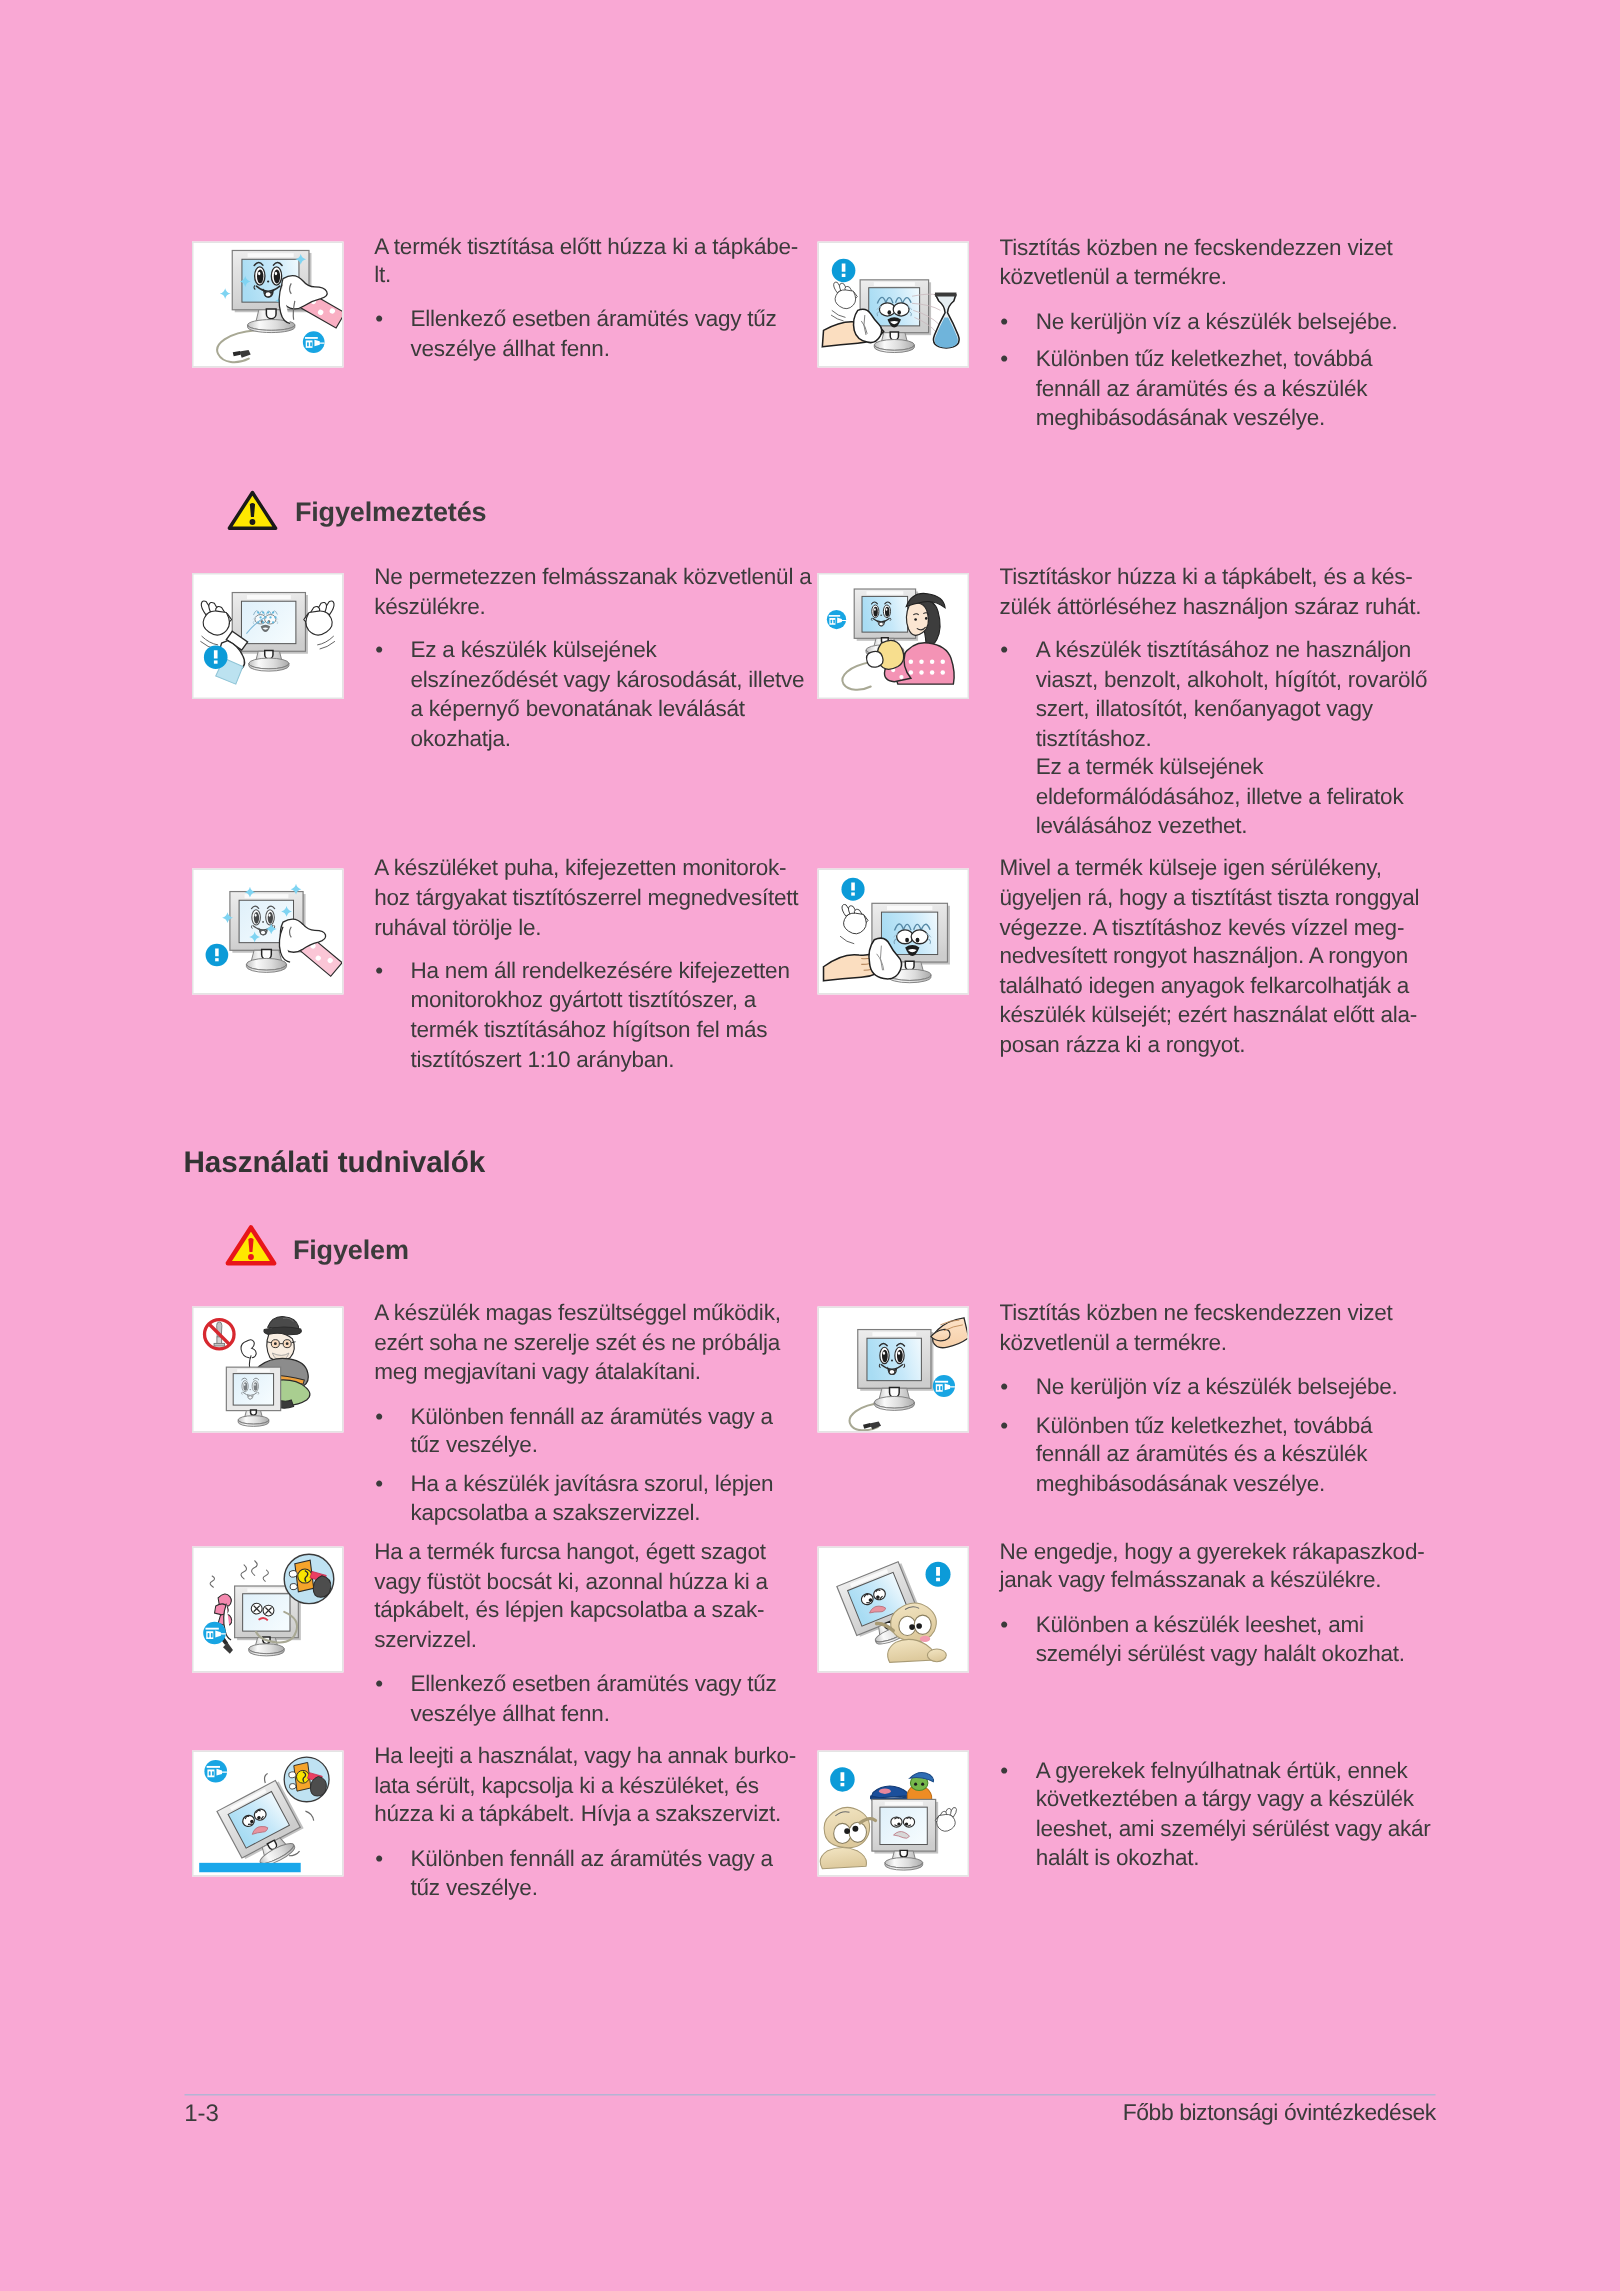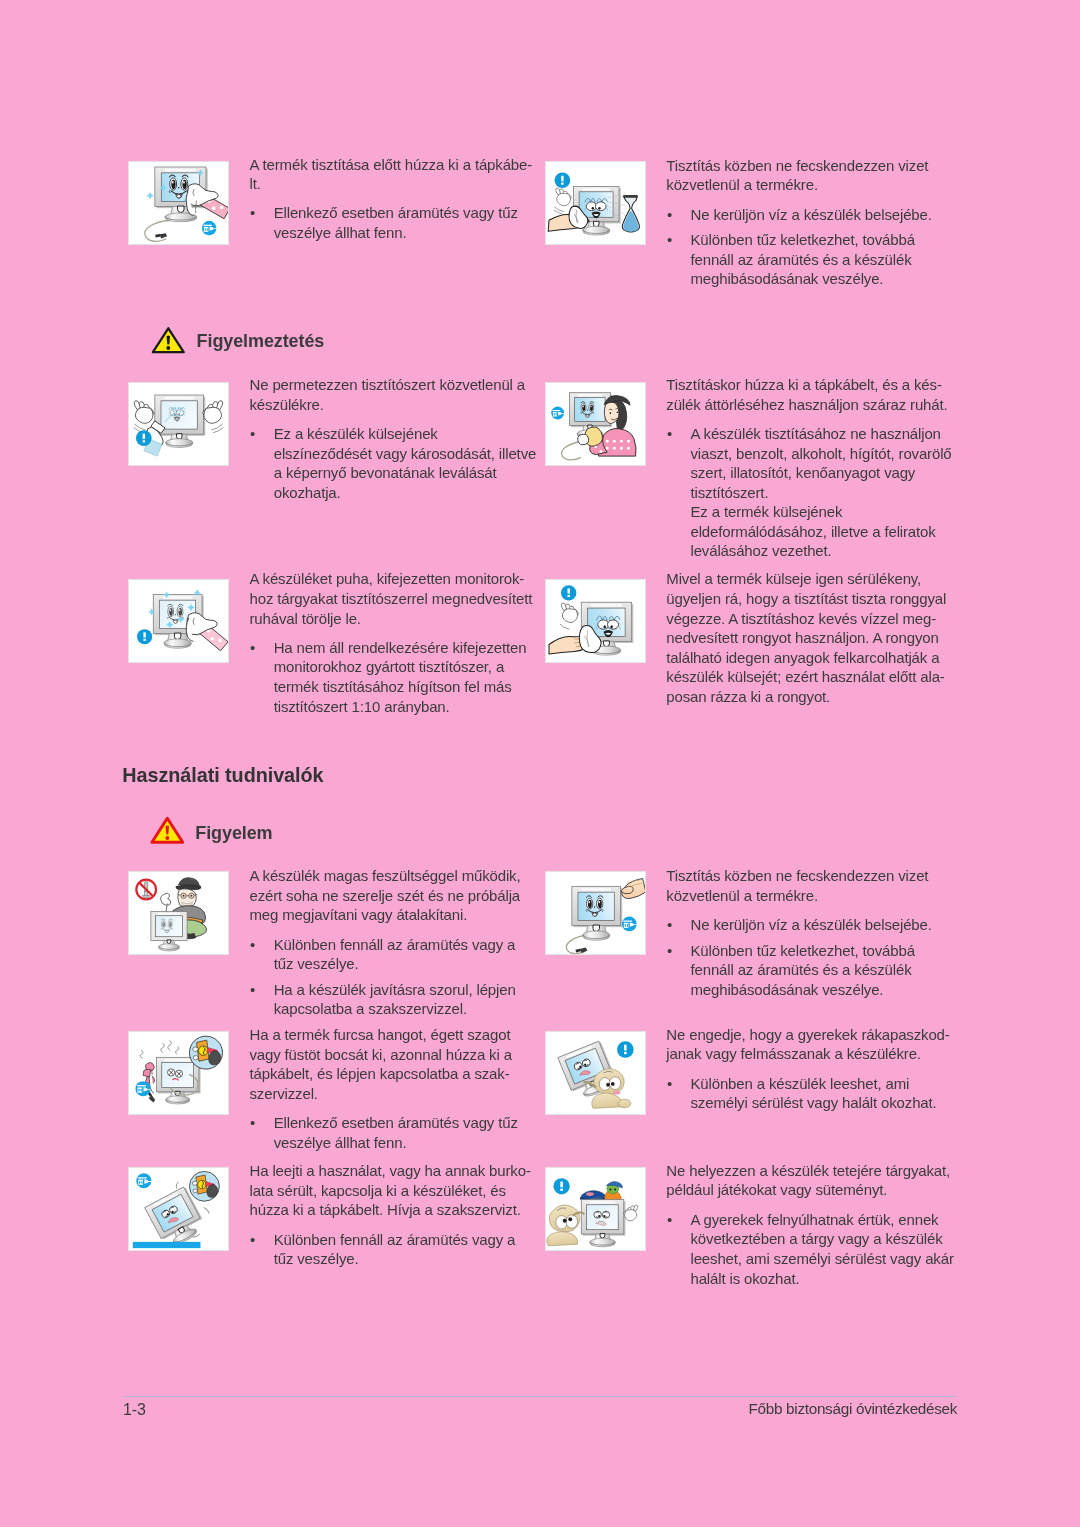--- a/index.html
+++ b/index.html
@@ -256,21 +256,21 @@
             <path d="M23 69 l16 7 l-6 15 l-17 -7 z" fill="#BCE2F0" stroke="#8fc4d6" stroke-width="0.9"></path>
             <g>
   <circle cx="16" cy="68" r="10.0" fill="#0C9BD8"></circle>
   <path d="M14.45 62.20 h3.10 v7.00 h-3.10 z" fill="#fff"></path>
   <rect x="14.45" y="70.80" width="3.10" height="2.80" fill="#fff"></rect>
 </g>
           </g>
         </svg>
   </div>
   <div class="txt" style="top:-7.2px;">
-    <p class="para"><span class="ln">Ne permetezzen tisztítószert közvetlenül a</span><br><span class="ln">készülékre.</span><br></p>
+    <p class="para"><span class="ln">Ne permetezzen felmásszanak közvetlenül a</span><br><span class="ln">készülékre.</span><br></p>
     <div class="blk first"><span class="bullet">•</span><span class="ln">Ez a készülék külsejének</span><br><span class="ln">elszíneződését vagy károsodását, illetve</span><br><span class="ln">a képernyő bevonatának leválását</span><br><span class="ln">okozhatja.</span><br></div>
   </div>
 </div>
 <div class="item" style="left:544.8px;top:382.3px;">
   <div class="thumb">
     <svg viewBox="0 0 120 100" preserveAspectRatio="none">
           <g transform="translate(60,50) scale(0.955) translate(-60,-50)">
             <path d="M42 72 C 22 76 14 84 18 91 C 22 97 33 97 41 93" fill="none" stroke="#a8a894" stroke-width="1.7" stroke-linecap="round"></path>
             <rect x="29.1" y="12.1" width="52.0" height="42.0" fill="#c2c2c2"></rect>
             <rect x="27.0" y="10.0" width="52.0" height="42.0" fill="url(#gb)" stroke="#7d7d7d" stroke-width="1.0"></rect>
@@ -330,21 +330,21 @@
               <circle cx="60" cy="79" r="1.8"></circle>
               <circle cx="67" cy="85" r="1.8"></circle>
             </g>
             <path d="M50 56 q12 -6 17 4 q5 11 -3 16 q-11 6 -16 -3 q-4 -9 2 -17 z" fill="#F7DE8E" stroke="#2b2b2b" stroke-width="1.1"></path>
             <path d="M41 64 q8 -3 10 4 q2 6 -4 8 q-7 2 -9 -4 q-2 -6 3 -8 z" fill="#fff" stroke="#2b2b2b" stroke-width="1.1"></path>
           </g>
         </svg>
   </div>
   <div class="txt" style="top:-7.2px;">
     <p class="para"><span class="ln">Tisztításkor húzza ki a tápkábelt, és a kés-</span><br><span class="ln">zülék áttörléséhez használjon száraz ruhát.</span><br></p>
-    <div class="blk first"><span class="bullet">•</span><span class="ln">A készülék tisztításához ne használjon</span><br><span class="ln">viaszt, benzolt, alkoholt, hígítót, rovarölő</span><br><span class="ln">szert, illatosítót, kenőanyagot vagy</span><br><span class="ln">tisztítószert.</span><br></div>
+    <div class="blk first"><span class="bullet">•</span><span class="ln">A készülék tisztításához ne használjon</span><br><span class="ln">viaszt, benzolt, alkoholt, hígítót, rovarölő</span><br><span class="ln">szert, illatosítót, kenőanyagot vagy</span><br><span class="ln">tisztításhoz.</span><br></div>
     <div class="blk plain"><span class="ln">Ez a termék külsejének</span><br><span class="ln">eldeformálódásához, illetve a feliratok</span><br><span class="ln">leválásához vezethet.</span><br></div>
   </div>
 </div>
 <div class="item" style="left:128.0px;top:578.8px;">
   <div class="thumb">
     <svg viewBox="0 0 120 100" preserveAspectRatio="none">
           <g transform="translate(60,50) scale(0.955) translate(-60,-50)">
             <rect x="30.1" y="18.1" width="62.0" height="50.0" fill="#c2c2c2"></rect>
             <rect x="28.0" y="16.0" width="62.0" height="50.0" fill="url(#gb)" stroke="#7d7d7d" stroke-width="1.0"></rect>
             <rect x="40.4" y="18.2" width="37.2" height="3.5" fill="#fbfbfb" opacity="0.95"></rect>
@@ -789,21 +789,20 @@
               <path d="M21.2 1.6 q3.4 -1.4 4.0 2.0 q0.4 3.4 -3.8 9.2 l-5.2 -3.4 z"></path>
               <path d="M14.2 3.2 q3.6 -2.0 4.6 1.4 q0.6 3.4 -3.6 9.4 l-5.4 -3.2 z"></path>
               <path d="M8.0 6.8 q3.8 -2.2 5.0 1.2 q0.6 3.4 -4.2 8.8 l-5.0 -3.4 z"></path>
               <path d="M3.2 12.0 q4.0 -1.8 5.0 1.6 q0.4 3.2 -4.8 7.4 l-3.8 -4.0 z"></path>
               <path d="M4.0 11.0 q-5.2 9.4 -0.2 15.2 q6.6 7.2 15.0 1.4 q7.0 -4.8 4.0 -11.6 q-3.2 -7.0 -10.8 -6.2 z"></path>
             </g>
           </g>
         </svg>
   </div>
   <div class="txt" style="top:-6.3px;">
-    <p class="para"><span class="ln">Ne helyezzen a készülék tetejére tárgyakat,</span><br><span class="ln">például játékokat vagy süteményt.</span><br></p>
     <div class="blk first"><span class="bullet">•</span><span class="ln">A gyerekek felnyúlhatnak értük, ennek</span><br><span class="ln">következtében a tárgy vagy a készülék</span><br><span class="ln">leeshet, ami személyi sérülést vagy akár</span><br><span class="ln">halált is okozhat.</span><br></div>
   </div>
 </div>
 <div class="heading" style="left:122.3px;top:766.3px;">Használati tudnivalók</div>
 <div class="banner" style="left:150.2px;top:816.2px;width:260px;height:30px;">
       <svg class="tri" width="36" height="30" viewBox="0 0 36 30">
   <path d="M17.3 2.3 L32.7 26.2 L1.9 26.2 Z" fill="#FFE800" stroke="#E8161A" stroke-width="3.0" stroke-linejoin="round"></path>
   <path d="M15.55 10.2 q1.75 -1.6 3.5 0 l-0.75 8.4 h-2.0 z" fill="#E8161A"></path>
   <circle cx="17.3" cy="22.0" r="1.95" fill="#E8161A"></circle>
 </svg>

